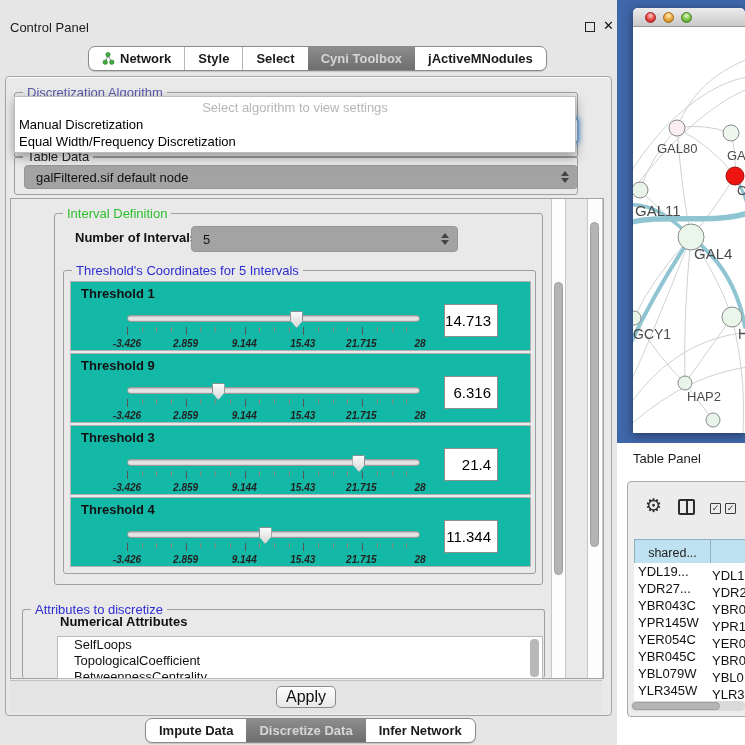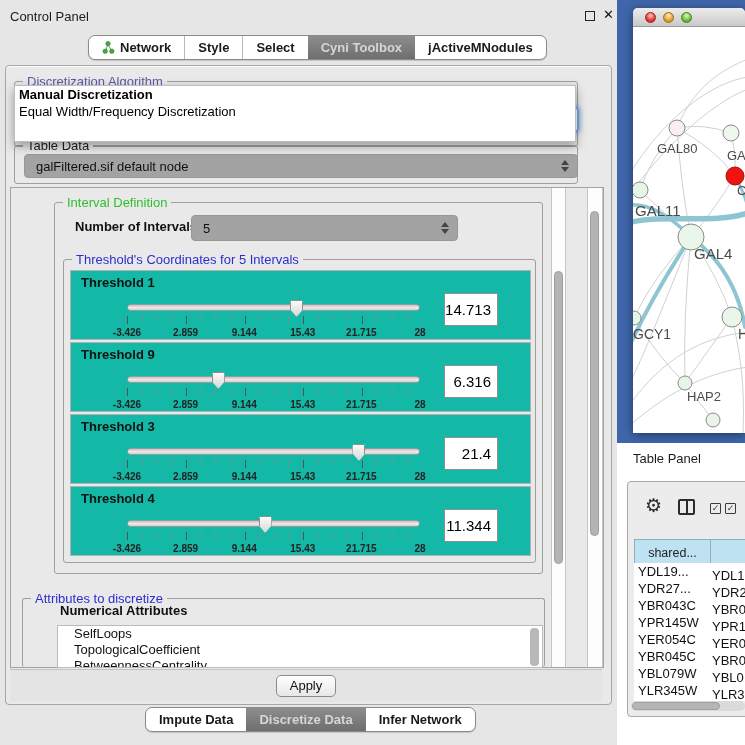--- a/index.html
+++ b/index.html
@@ -1,20 +1,20 @@
 <!DOCTYPE html>
 <html><head>
 <meta charset="utf-8">
 <style>
   html,body{margin:0;padding:0;width:745px;height:745px;overflow:hidden;
     font-family:"Liberation Sans","DejaVu Sans",sans-serif;background:#e6e6e6;}
   *{box-sizing:border-box;}
 
   
-  #control-panel{position:absolute;left:0;top:4px;width:617px;height:681px;background:#e6e6e6;}
+  #control-panel{position:absolute;left:0;top:15px;width:617px;height:681px;background:#e6e6e6;}
   .cp-titlebar{position:absolute;left:0;top:0;width:617px;height:24px;background:#e6e6e6;}
   .cp-title{position:absolute;left:10px;top:5px;font-size:13px;color:#1c1c1c;}
   .float-btn{position:absolute;left:585px;top:7px;width:10px;height:10px;border:1.5px solid #222;background:transparent;}
   .close-btn{position:absolute;left:603px;top:3px;font-size:13px;font-weight:bold;color:#111;}
 
   
   .tabstrip{position:absolute;display:flex;height:25px;background:#fff;border:1px solid #8a8a8a;
     border-radius:7px;overflow:hidden;box-shadow:0 1px 1px rgba(0,0,0,.15);}
   .tab{display:flex;align-items:center;gap:5px;padding:0 13px;font-size:13px;font-weight:bold;
     color:#1a1a1a;border-left:1px solid #b8b8b8;white-space:nowrap;}
@@ -44,33 +44,33 @@
   .spinner .dn{width:0;height:0;border-left:4.5px solid transparent;border-right:4.5px solid transparent;
     border-top:5px solid #444;}
   .combo-focus{position:absolute;background:#fff;border:2px solid #79a7d9;border-radius:5px;
     box-shadow:0 0 5px 1px rgba(110,160,215,.9);}
 
   
   .popup{position:absolute;left:13px;top:80px;width:562px;height:57px;background:#fff;
     border:1px solid #bdbdbd;box-shadow:0 4px 10px rgba(0,0,0,.35);z-index:60;font-size:13px;}
   .pp-ph{color:#b6b6b6;text-align:center;padding-top:3px;height:19px;}
   .pp-item{padding:0 0 0 4px;height:17px;line-height:17px;color:#000;}
-  .pp-item.b{font-weight:bold;}
+  .pp-item.b{font-weight:normal;}
 
   
   .settings-box{position:absolute;left:4px;top:121px;width:594px;height:481px;
     border:1px solid #a3a3a3;background:#e9e9e9;}
   .vscroll{position:absolute;top:0;bottom:0;background:#fdfdfd;border-left:1px solid #c6c6c6;border-right:1px solid #c6c6c6;}
   .vthumb{position:absolute;left:2px;width:9px;border-radius:5px;background:#b4b4b4;border:1px solid #9e9e9e;}
 
   
   .th-row{position:absolute;left:6px;width:461px;height:70px;background:#14b8a6;
     border:1px solid #b2b2b2;}
   .th-title{position:absolute;left:10px;top:4px;font-size:13px;font-weight:bold;color:#111;}
-  .slider-zone{position:absolute;left:56px;top:30px;width:293px;height:40px;}
+  .slider-zone{position:absolute;left:56px;top:30px;width:293px;height:40px;font-style:italic;}
   .track{position:absolute;left:0;right:0;top:3px;height:7px;border-radius:4px;
     background:linear-gradient(#c3c3c3,#ececec 55%,#cfcfcf);border:1px solid #9a9a9a;}
   .handle{position:absolute;top:-1px;width:13px;height:17px;margin-left:-6px;
     background:linear-gradient(#fdfdfd,#d5d5d5);
     clip-path:polygon(10% 0,90% 0,100% 14%,100% 55%,50% 100%,0 55%,0 14%);
     box-shadow:inset 0 0 0 1px #8d8d8d;z-index:3;}
   .ticks{position:absolute;left:0;width:calc(100% + 1px);top:15px;height:5px;
     background-image:repeating-linear-gradient(90deg,#8a8a8a 0,#8a8a8a 1px,transparent 1px,transparent 5%);}
   .ticks-major{position:absolute;left:0;width:calc(100% + 1px);top:15px;height:8px;
     background-image:repeating-linear-gradient(90deg,#555 0,#555 1px,transparent 1px,transparent 20%);}
@@ -89,21 +89,21 @@
   
   .attr-list{position:absolute;left:34px;top:26px;width:486px;height:43px;background:#fff;
     border:1px solid #bbb;overflow:hidden;font-size:13px;color:#111;}
   .attr-item{height:16px;line-height:16px;padding-left:16px;}
   .attr-scroll{position:absolute;right:3px;top:2px;width:9px;height:38px;border-radius:4px;background:#b8b8b8;}
 
   
   .apply-strip{position:absolute;left:4px;top:603px;width:592px;height:33px;background:#e4e4e4;
     border-top:1px solid #c2c2c2;}
   .apply-btn{margin:5px auto 0 auto;width:60px;height:22px;background:linear-gradient(#ffffff,#e7e7e7);
-    border:1px solid #8a8a8a;border-radius:5px;font-size:13px;color:#111;text-align:center;line-height:20px;}
+    border:1px solid #8a8a8a;border-radius:5px;font-size:16px;color:#111;text-align:center;line-height:20px;}
 
   
   #right-side{position:absolute;left:617px;top:0;width:128px;height:745px;background:#ffffff;}
   .desktop-blue{position:absolute;left:0;top:0;width:128px;height:443px;}
   .net-window{position:absolute;left:16px;top:8px;width:112px;height:425px;background:#fff;
     border-radius:5px 5px 0 0;box-shadow:0 2px 10px rgba(0,0,0,.45);}
   .net-titlebar{position:absolute;left:0;top:0;width:112px;height:19px;border-radius:5px 5px 0 0;
     background:linear-gradient(#ececec,#c9c9c9);border-bottom:1px solid #9a9a9a;}
   .tl{position:absolute;top:4px;width:11px;height:11px;border-radius:50%;}
   .tl.red{left:12px;background:radial-gradient(circle at 50% 30%,#ffb6b2 8%,#e0433d 55%,#b3261f);border:1px solid #9c211c;}
@@ -171,20 +171,21 @@
       <span class="gtitle t-algo">Discretization Algorithm</span>
       <div class="combo-focus" style="left:8px;top:24px;width:556px;height:27px;">
         <div class="spinner">
             <div class="up"></div>
             <div class="dn"></div>
           </div>
       </div>
     </div>
 
     <div class="popup" style="left:8px;top:19px;">
+      <div class="pp-ph">Select algorithm to view settings</div>
       <div class="pp-item b">Manual Discretization</div>
       <div class="pp-item">Equal Width/Frequency Discretization</div>
     </div>
 
     <div class="group" style="left:8px;top:79px;width:564px;height:39px;">
       <span class="gtitle t-dark">Table Data</span>
       <div class="combo" style="left:9px;top:8px;width:554px;height:24px;">
         <span>galFiltered.sif default node</span>
         <div class="spinner">
             <div class="up"></div>

